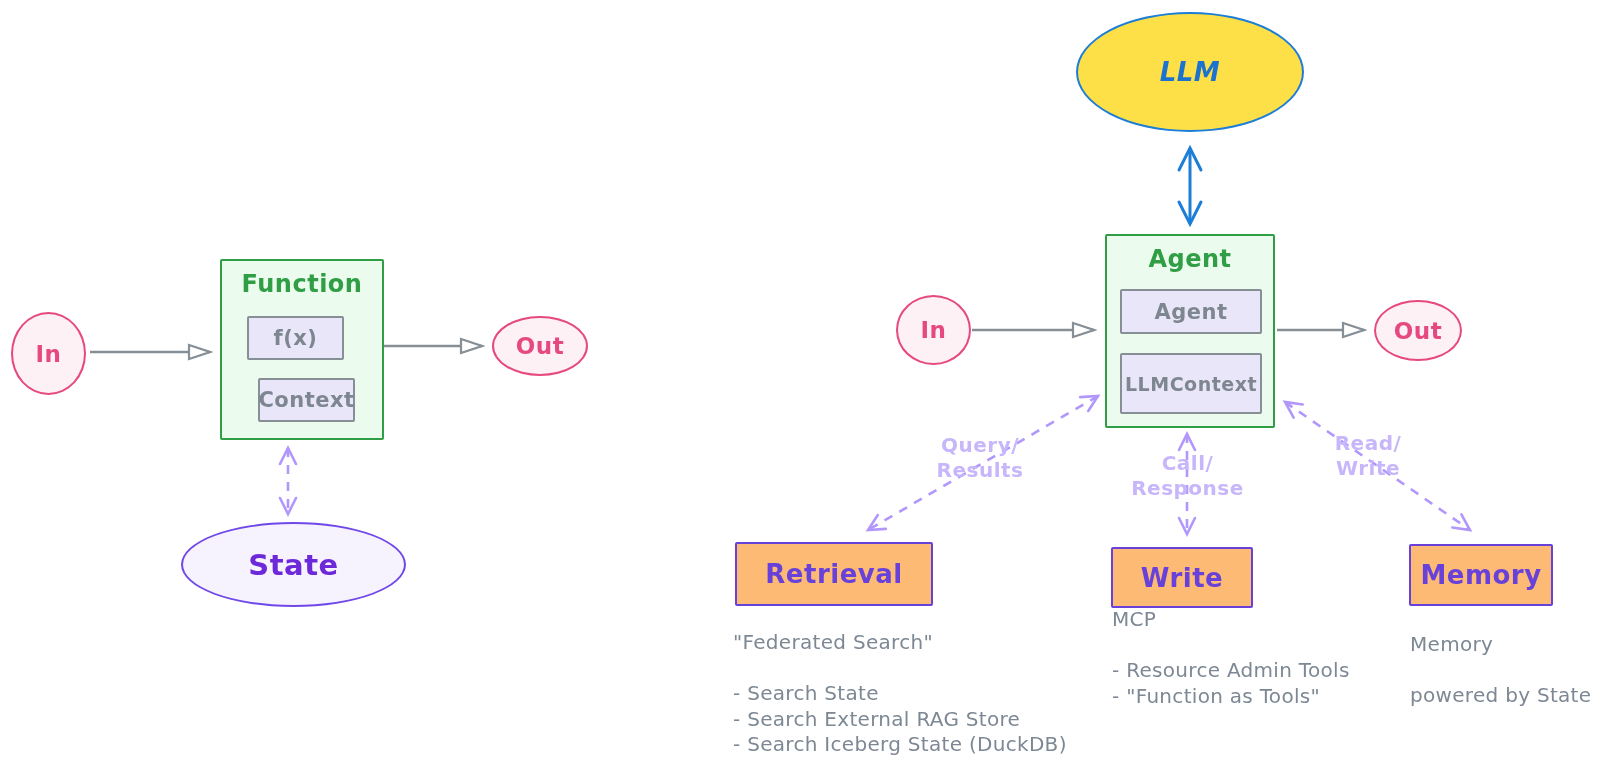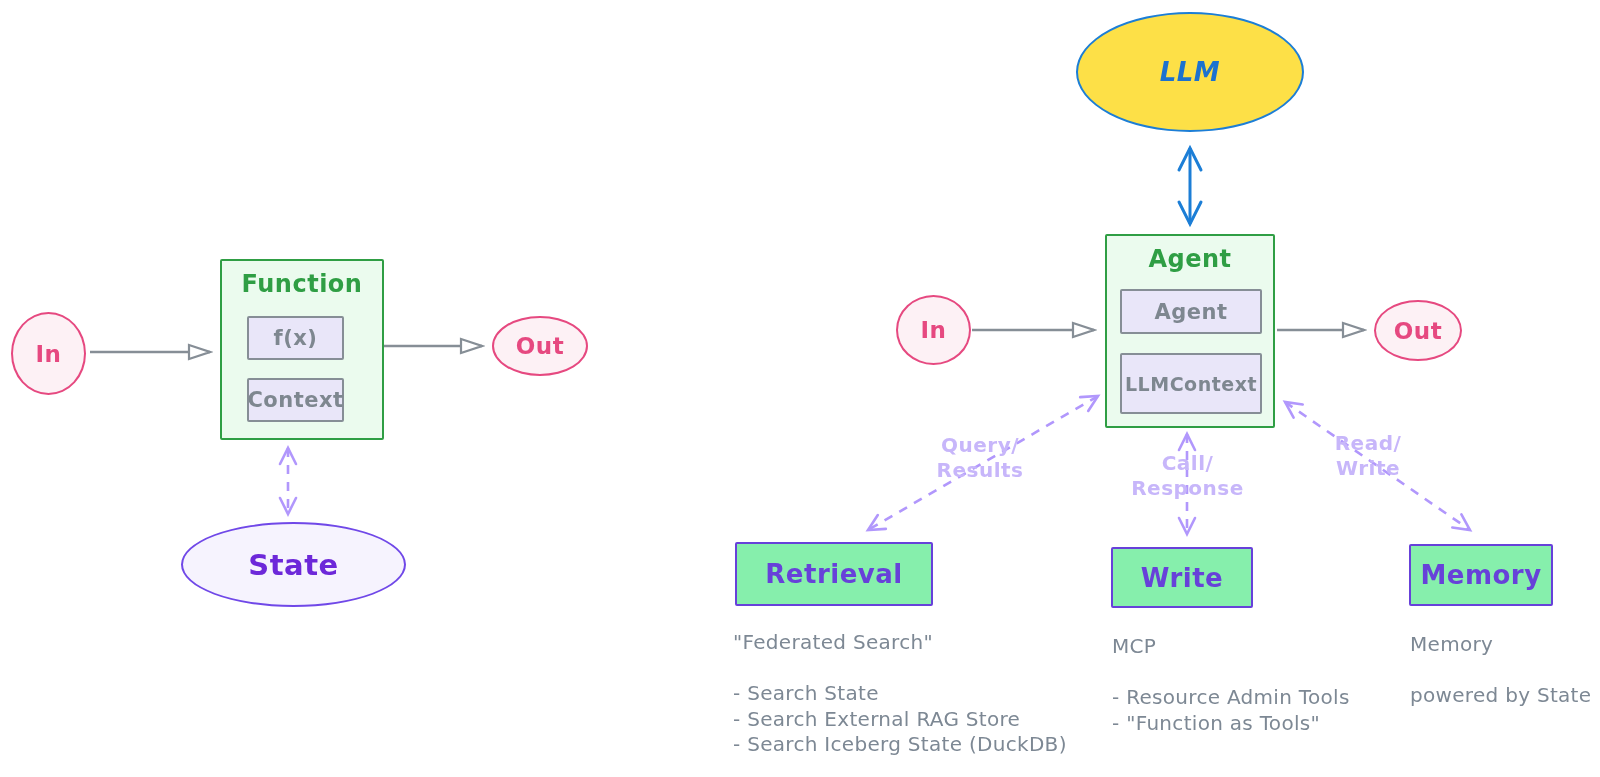--- a/index.html
+++ b/index.html
@@ -57,21 +57,21 @@
   
   .purple-ellipse {
     border: 2.5px solid #7048e8;
     background: #f6f3fe;
     border-radius: 50%;
     color: #6d28d9;
     font-size: 29px;
   }
   .purple-box {
     border: 2.5px solid #6741d9;
-    background: #86efac;
+    background: #fdba74;
     border-radius: 2px;
     color: #6741d9;
     font-size: 26px;
   }
 
   
   .blue-ellipse {
     border: 2.5px solid #1c7ed6;
     background: #fde047;
     border-radius: 50%;
@@ -132,21 +132,21 @@
 
   <div class="abs node pink-ellipse hand" style="left:11px; top:312px; width:75px; height:83px;">
     <span>In</span>
   </div>
 
   <div class="abs green-box" style="left:220px; top:259px; width:164px; height:181px;">
     <div class="green-title hand">Function</div>
     <div class="abs node chip hand" style="left:25px; top:55px; width:97px; height:44px;">
       <span>f(x)</span>
     </div>
-    <div class="abs node chip hand" style="left:25px; top:117px; width:97px; height:44px;">
+    <div class="abs node chip hand" style="left:36px; top:117px; width:97px; height:44px;">
       <span>Context</span>
     </div>
   </div>
 
   <div class="abs node pink-ellipse hand" style="left:492px; top:316px; width:96px; height:60px;">
     <span>Out</span>
   </div>
 
   <div class="abs node purple-ellipse hand" style="left:181px; top:522px; width:225px; height:85px;">
     <span>State</span>
@@ -197,21 +197,21 @@
     <span>Memory</span>
   </div>
 
   <div class="abs notes" style="left:733px; top:630px; width:370px;">
     <div class="note-title">"Federated Search"</div>
     <div class="note-line">- Search State</div>
     <div class="note-line">- Search External RAG Store</div>
     <div class="note-line">- Search Iceberg State (DuckDB)</div>
   </div>
 
-  <div class="abs notes" style="left:1112px; top:634px; width:280px;">
+  <div class="abs notes" style="left:1112px; top:607px; width:280px;">
     <div class="note-title">MCP</div>
     <div class="note-line">- Resource Admin Tools</div>
     <div class="note-line">- "Function as Tools"</div>
   </div>
 
   <div class="abs notes" style="left:1410px; top:632px; width:200px;">
     <div class="note-title">Memory</div>
     <div class="note-line">powered by State</div>
   </div>
 

